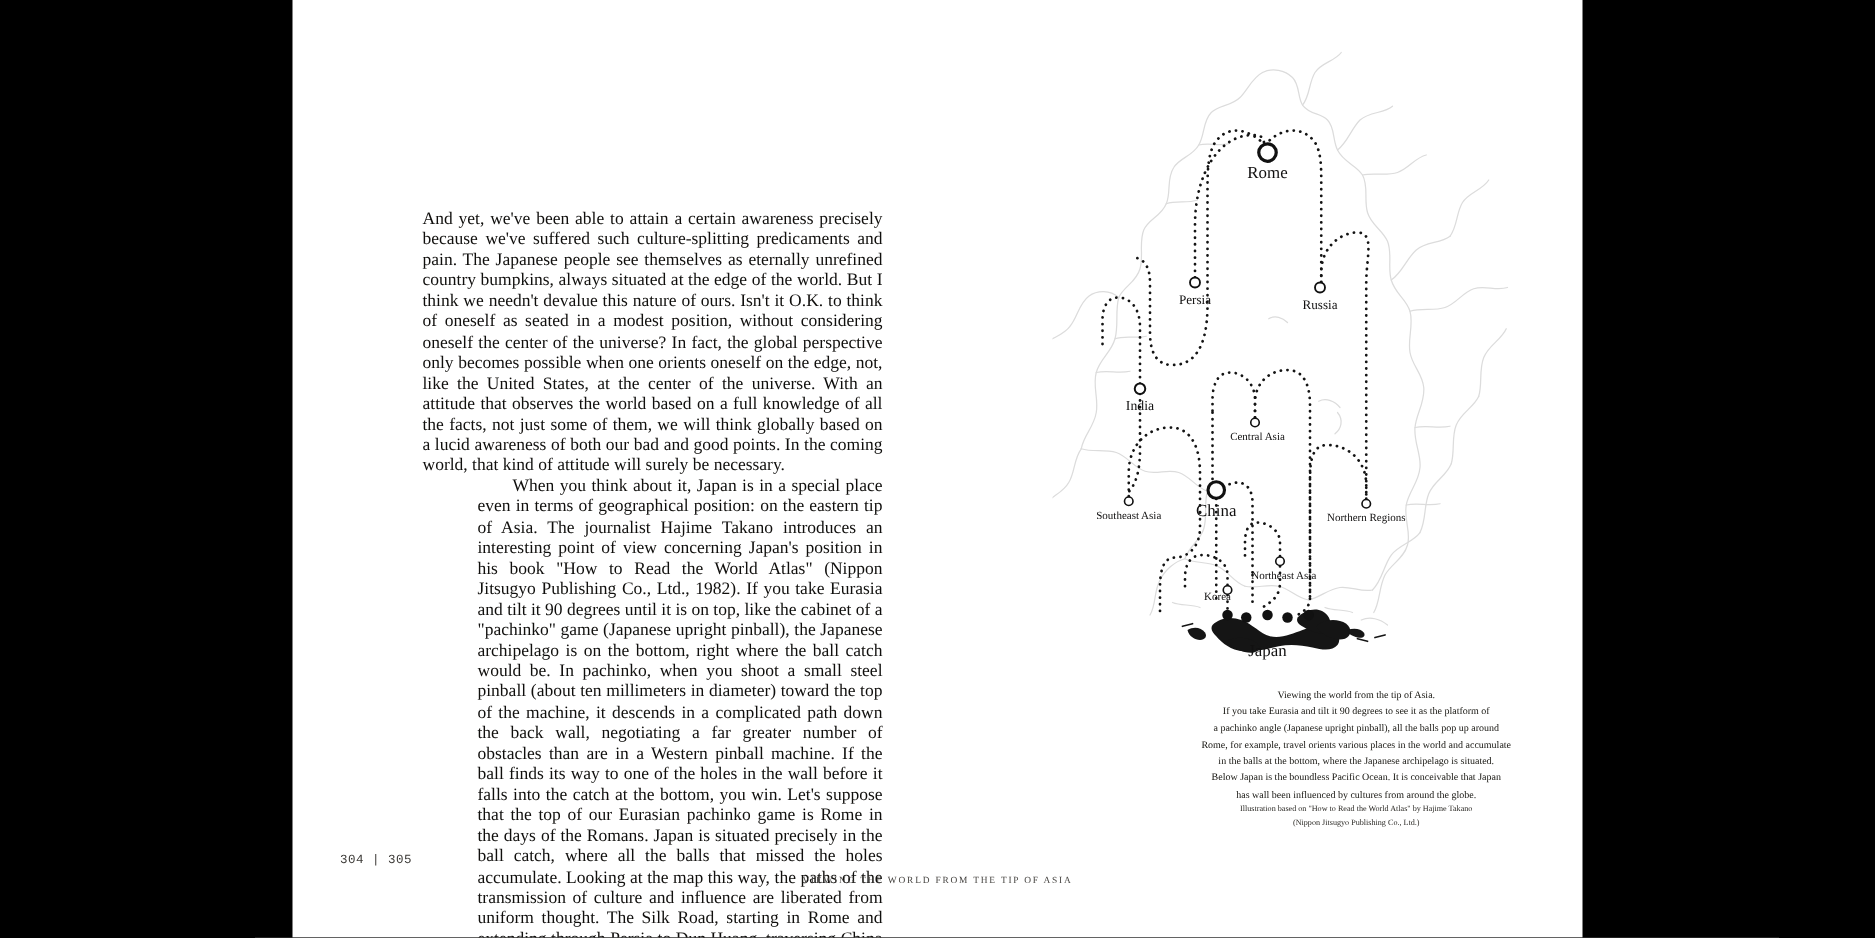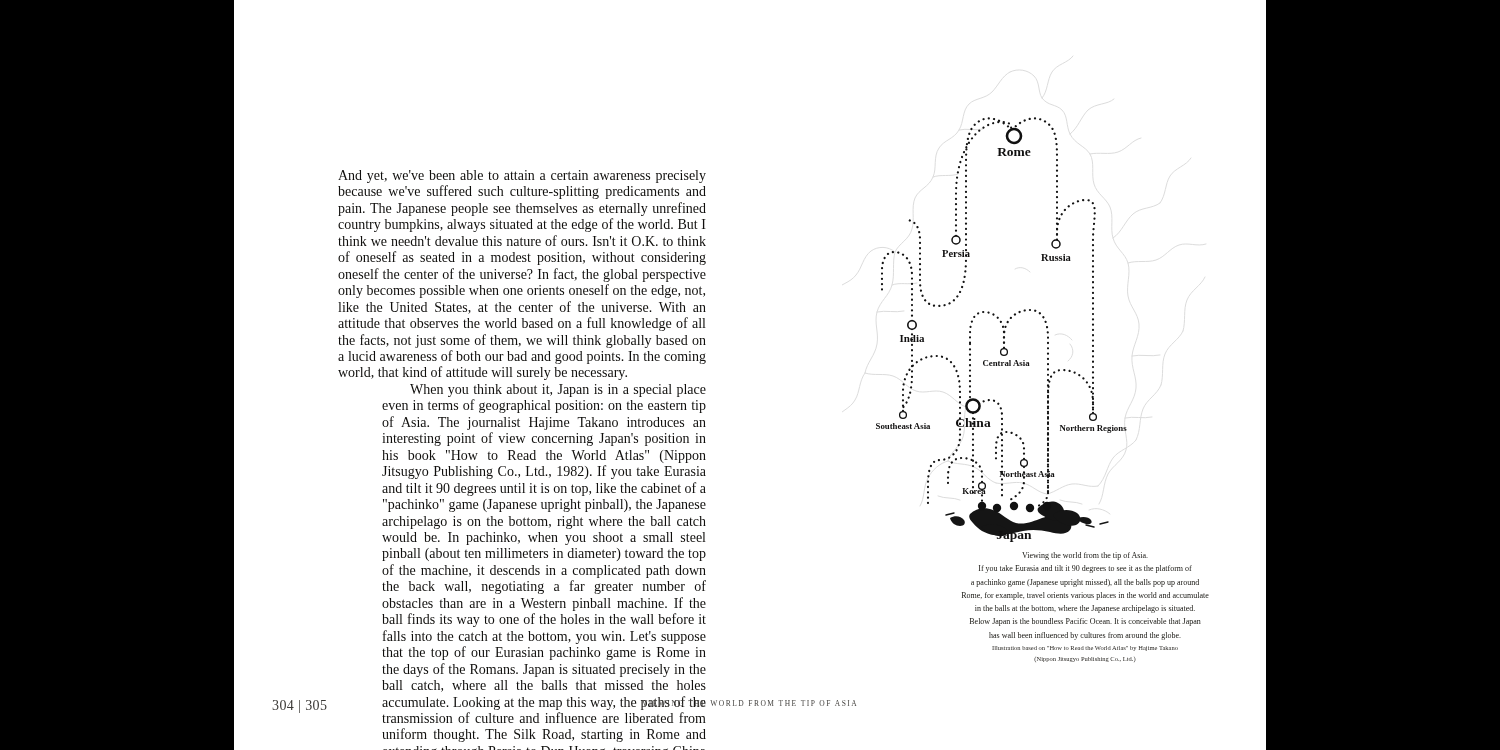--- a/index.html
+++ b/index.html
@@ -54,24 +54,23 @@
     font-family: "Liberation Serif", serif;
   }
   #text-column p { margin: 0; }
   #text-column p.indent { text-indent: 28px; margin-left: 44px; }
   #text-column p:last-child { text-align: justify; }
 
   
   #figure {
     position: absolute;
     left: 608px;      
-    top: 44px;
+    top: 30px;
     width: 400px;
     height: 510px;
-    font-weight: bold;
   }
   #figure svg { display: block; }
 
   
   #caption {
     position: absolute;
     left: 691px;      
     top: 549px;
     width: 320px;
     color: #15140f;
@@ -84,25 +83,25 @@
   #caption .credit {
     font-size: 6.5px;
     line-height: 11.4px;
     color: #2a2824;
   }
 
   
   #folio {
     position: absolute;
     left: 38px;       
-    top: 698px;
-    font-size: 14px;
+    top: 683px;
+    font-size: 10px;
     letter-spacing: 0.4px;
     color: #3b3936;
-    font-family: Liberation Serif, serif;
+    font-family: Liberation Mono, monospace;
   }
   #running-head {
     position: absolute;
     left: 0;
     top: 699px;
     width: 1032px;
     text-align: center;
     font-size: 7.5px;
     letter-spacing: 1.45px;
     color: #44423f;
@@ -276,21 +275,21 @@
             <text x="172" y="495" text-anchor="middle" font-size="13.5" font-family="&quot;Liberation Serif&quot;, serif" fill="#111010" class="node-label">Japan</text>
           </g>
 
       </svg>
     </div>
 
     <div id="caption">
       <div class="caption-body">
           <div class="line">Viewing the world from the tip of Asia.</div>
           <div class="line">If you take Eurasia and tilt it 90 degrees to see it as the platform of</div>
-          <div class="line">a pachinko game (Japanese upright missed), all the balls pop up around</div>
+          <div class="line">a pachinko angle (Japanese upright pinball), all the balls pop up around</div>
           <div class="line">Rome, for example, travel orients various places in the world and accumulate</div>
           <div class="line">in the balls at the bottom, where the Japanese archipelago is situated.</div>
           <div class="line">Below Japan is the boundless Pacific Ocean. It is conceivable that Japan</div>
           <div class="line">has wall been influenced by cultures from around the globe.</div>
         </div>
       <div class="caption-credit">
           <div class="line credit">Illustration based on "How to Read the World Atlas" by Hajime Takano</div>
           <div class="line credit">(Nippon Jitsugyo Publishing Co., Ltd.)</div>
         </div>
     </div>

